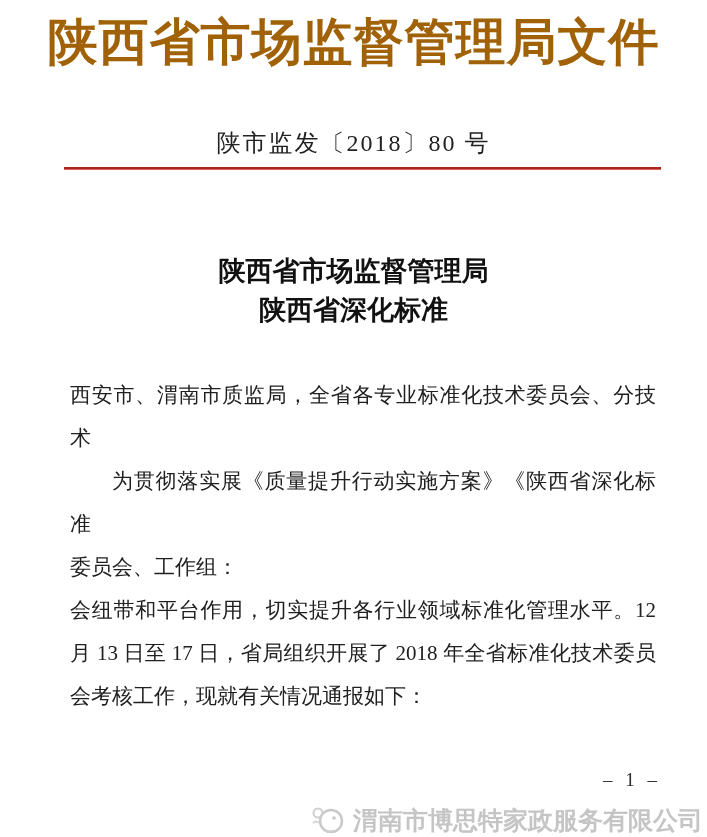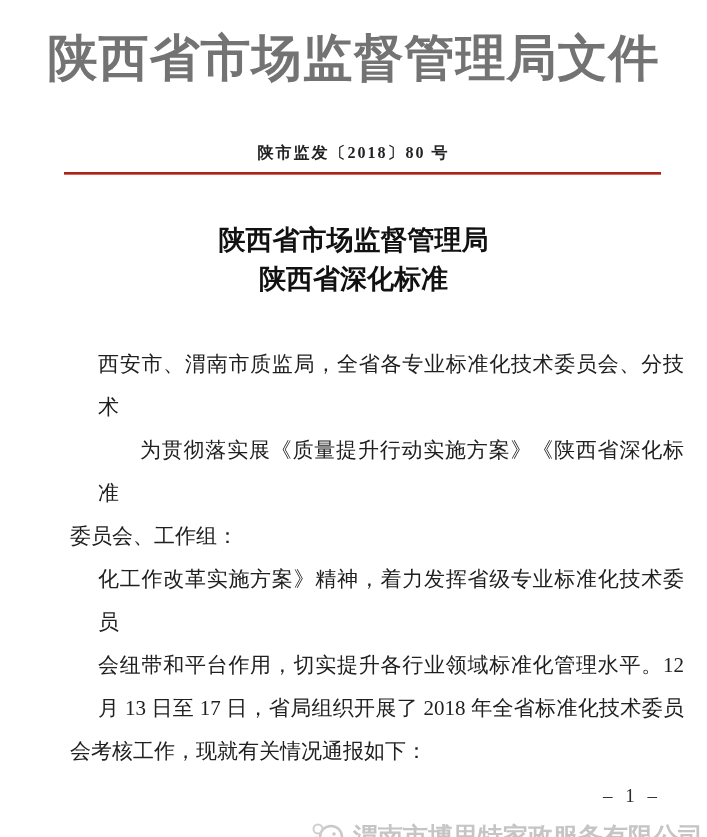--- a/index.html
+++ b/index.html
@@ -12,63 +12,61 @@
     font-family: "Liberation Serif", "DejaVu Serif", serif;
     color: #1c1c1c;
   }
   .page {
     width: 707px;
     height: 837px;
     position: relative;
     background: #ffffff;
   }
   .letterhead {
-    margin-top: 22px;
+    margin-top: 6px;
     text-align: center;
-    color: #737373;
+    color: #a16207;
     font-size: 50px;
     font-weight: bold;
     letter-spacing: 1px;
     line-height: 1.45;
     white-space: nowrap;
   }
   .doc-number {
     margin-top: 48px;
     text-align: center;
-    font-size: 16px;
+    font-size: 24px;
     letter-spacing: 2px;
     color: #222222;
-    font-weight: bold;
   }
   .red-divider {
     height: 3px;
     background: #aa241c;
     margin: 8px 46px 0 64px;
     border-bottom: 1px solid #d8645c;
   }
   .doc-title {
-    margin-top: 46px;
+    margin-top: 82px;
     text-align: center;
     font-weight: bold;
     font-size: 27px;
     line-height: 39px;
     color: #111111;
   }
   .body-text {
     margin: 44px auto 0 70px;
     width: 586px;
     font-size: 21px;
     line-height: 43px;
     color: #202020;
   }
   .line { width: 100%; }
   .line.fill {
     text-align: justify;
     text-align-last: justify;
-    margin-left: 28px;
   }
   .line.indent { text-indent: 2em; }
   .page-number {
     position: absolute;
     top: 763px;
     right: 46px;
     font-size: 19px;
     letter-spacing: 4px;
     color: #2a2a2a;
   }
@@ -100,21 +98,20 @@
 
   <div class="doc-title">
     <div class="title-line">陕西省市场监督管理局</div>
     <div class="title-line">陕西省深化标准</div>
   </div>
 
   <div class="body-text">
     <div class="line fill">西安市、渭南市质监局，全省各专业标准化技术委员会、分技术</div>
     <div class="line fill indent">为贯彻落实展《质量提升行动实施方案》《陕西省深化标准</div>
     <div class="line">委员会、工作组：</div>
-    <div class="line fill">化工作改革实施方案》精神，着力发挥省级专业标准化技术委员</div>
     <div class="line fill">会纽带和平台作用，切实提升各行业领域标准化管理水平。12</div>
     <div class="line fill">月 13 日至 17 日，省局组织开展了 2018 年全省标准化技术委员</div>
     <div class="line">会考核工作，现就有关情况通报如下：</div>
   </div>
 
   <div class="page-number">– 1 –</div>
 
   <div class="watermark">
     <svg class="watermark-logo" viewBox="0 0 38 34">
       <circle cx="22" cy="18" r="11" fill="none" stroke="#c9c9c9" stroke-width="2.5"></circle>

